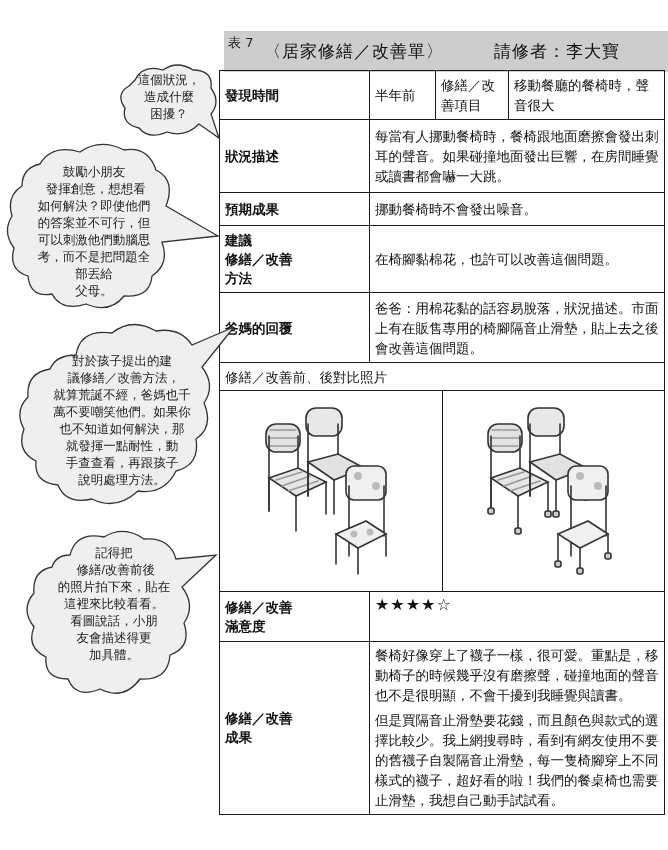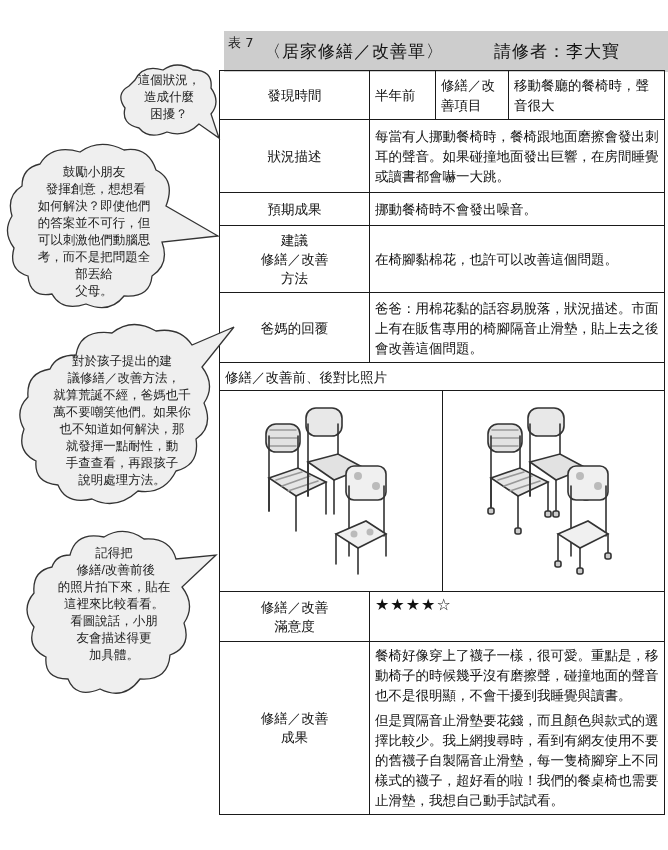--- a/index.html
+++ b/index.html
@@ -10,21 +10,21 @@
   .header { position:absolute; left:224px; top:31px; width:446px; height:41px;
             background:#cdcdcd; }
   .header .tag { position:absolute; left:4px; top:3px; font-size:13px; color:#222; }
   .header .title { position:absolute; left:40px; top:9px; font-size:17px; letter-spacing:1px; color:#111; }
   .header .requester { position:absolute; left:270px; top:9px; font-size:17px; letter-spacing:1px; color:#111; }
 
   
   .tbl { position:absolute; left:219px; top:70px; width:445px; border-collapse:collapse;
          table-layout:fixed; font-size:13.5px; }
   .tbl td { border:1.5px solid #1a1a1a; padding:3px 5px; vertical-align:middle; line-height:20px; }
-  .tbl td.lbl { text-align:center; font-weight:normal; color:#111; }
+  .tbl td.lbl { font-weight:bold; color:#111; }
   .tbl td.val { text-align:left; color:#111; }
   .tbl td.full { font-weight:normal; }
   .tbl .photo-cell { padding:0; height:200px; }
   .photo-wrap { display:flex; height:200px; }
   .photo { flex:1; position:relative; }
   .photo + .photo { border-left:1.5px solid #1a1a1a; }
   .photo svg { position:absolute; left:50%; top:50%; transform:translate(-50%,-50%); }
   .stars { font-size:16px; letter-spacing:1px; }
   .para { margin:0 0 6px 0; }
   .para:last-child { margin-bottom:0;font-family:Liberation Serif, serif; }

